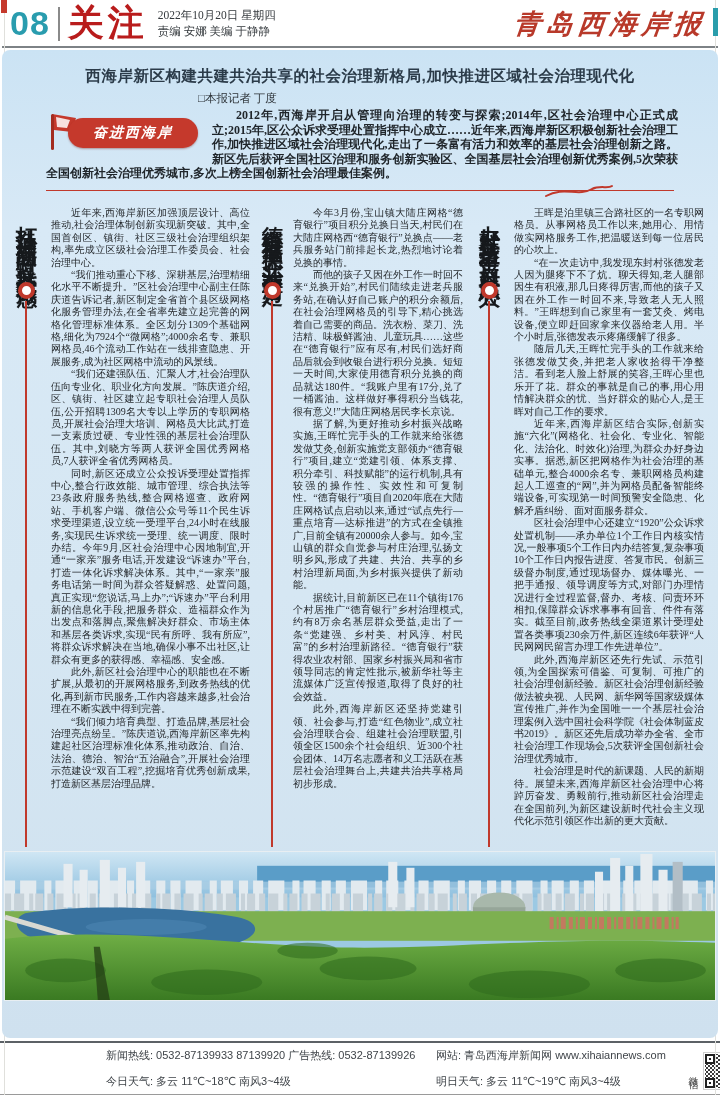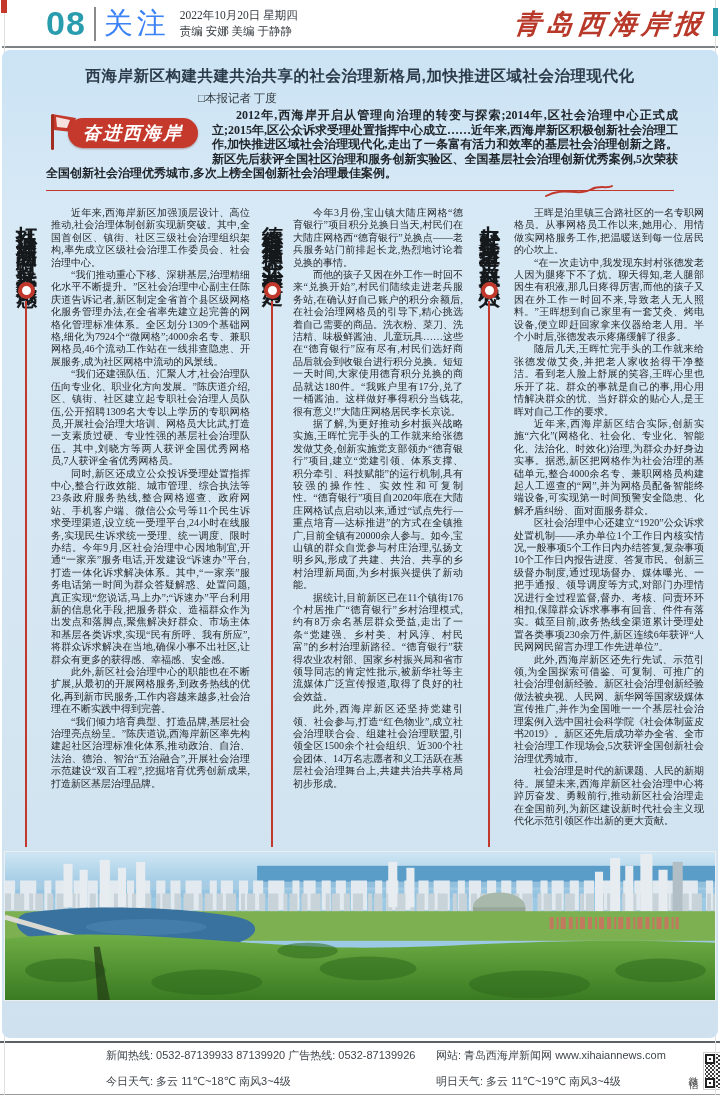--- a/index.html
+++ b/index.html
@@ -7,45 +7,45 @@
        font-family:"Liberation Serif","DejaVu Serif",serif;-webkit-font-smoothing:antialiased;}
   .page{position:relative;width:720px;height:1095px;background:#ffffff;}
   .edge{position:absolute;top:0;bottom:0;width:1px;background:#e0e0dc;}
   .edge.l{left:4px}.edge.r{right:4px}
   .corner-red{position:absolute;left:1px;top:0;width:6px;height:13px;background:#c5392c;}
   .corner-teal{position:absolute;right:2px;top:8px;width:5px;height:28px;background:#2a9dab;}
 
   
   header{position:relative;height:42px;padding:4px 14px 0 10px;display:flex;align-items:flex-start;}
   .pageno{font-family:"Liberation Sans","DejaVu Sans",sans-serif;font-size:34px;font-weight:700;
-          color:#299cae;line-height:38px;letter-spacing:1px;margin-left:36px;}
+          color:#299cae;line-height:38px;letter-spacing:1px;}
   .hdr-div{width:2px;height:34px;background:#8a8a8a;margin:3px 8px 0 8px;}
-  .section{font-family:"Liberation Sans","DejaVu Sans",sans-serif;font-size:29px;font-weight:400;
-           color:#3b82f6;line-height:38px;letter-spacing:4px;}
+  .section{font-family:"Liberation Sans","DejaVu Sans",sans-serif;font-size:36px;font-weight:700;
+           color:#b91c1c;line-height:38px;letter-spacing:4px;}
   .hdr-meta{margin-left:10px;margin-top:3px;font-size:11.5px;color:#33383c;line-height:16px;}
   .masthead{margin-left:auto;margin-top:2px;font-size:27px;font-weight:700;font-style:italic;
             color:#b8392a;letter-spacing:5px;transform:skewX(-6deg);
             font-family:"DejaVu Serif","Liberation Serif",serif;}
   .hdr-rule{height:2px;background:#7d8286;margin:0 2px;}
 
   
   .panel{position:relative;width:716px;height:988px;margin:2px auto 0 auto;border-radius:8px;
          background:linear-gradient(180deg,#cbe3f4 0%,#d8e9f6 18%,#d6e7f3 55%,#cfe1ef 100%);
          padding:0;overflow:hidden;}
   .kicker{margin-top:16px;text-align:center;font-weight:700;font-size:15.5px;color:#2b3b49;
           letter-spacing:.5px;font-family:"Liberation Sans","DejaVu Sans",sans-serif;}
   .title{margin:8px 0 2px 0;text-align:center;font-size:45px;font-weight:900;color:#111417;
          letter-spacing:2px;font-family:"Liberation Sans","DejaVu Sans",sans-serif;line-height:52px;}
   .byline{margin:4px 0 2px 196px;font-size:11.5px;color:#2c3237;}
   .introwrap{margin:2px 40px 0 44px;min-height:74px;}
   .badge{float:left;width:152px;height:40px;margin:4px 14px 2px 0;position:relative;}
   .badge .pill{position:absolute;left:22px;top:6px;right:0;height:30px;background:#c5392c;
                border-radius:16px;box-shadow:0 1px 2px rgba(120,30,20,.4);display:flex;
                align-items:center;justify-content:center;color:#fff;font-weight:900;font-style:italic;
-               font-size:18px;letter-spacing:2px;font-family:"Liberation Sans","DejaVu Sans",sans-serif;}
+               font-size:14px;letter-spacing:2px;font-family:"Liberation Sans","DejaVu Sans",sans-serif;}
   .intro{margin:0;font-size:12px;line-height:14.5px;color:#20262b;font-weight:700;
          text-align:justify;text-indent:2em;}
   .divider{position:relative;margin:8px 44px 6px 44px;border-top:1.5px solid #c0392c;height:8px;}
   .divider svg{position:absolute;right:60px;top:-8px;}
 
   
   .cols{display:flex;height:642px;margin:2px 4px 0 4px;overflow:hidden;}
   .vhwrap{display:flex;flex-direction:column;align-items:center;flex:0 0 auto;}
   .vh{writing-mode:vertical-rl;font-size:21px;font-weight:700;color:#16191c;letter-spacing:4px;
       line-height:1.0;margin-top:4px;}

